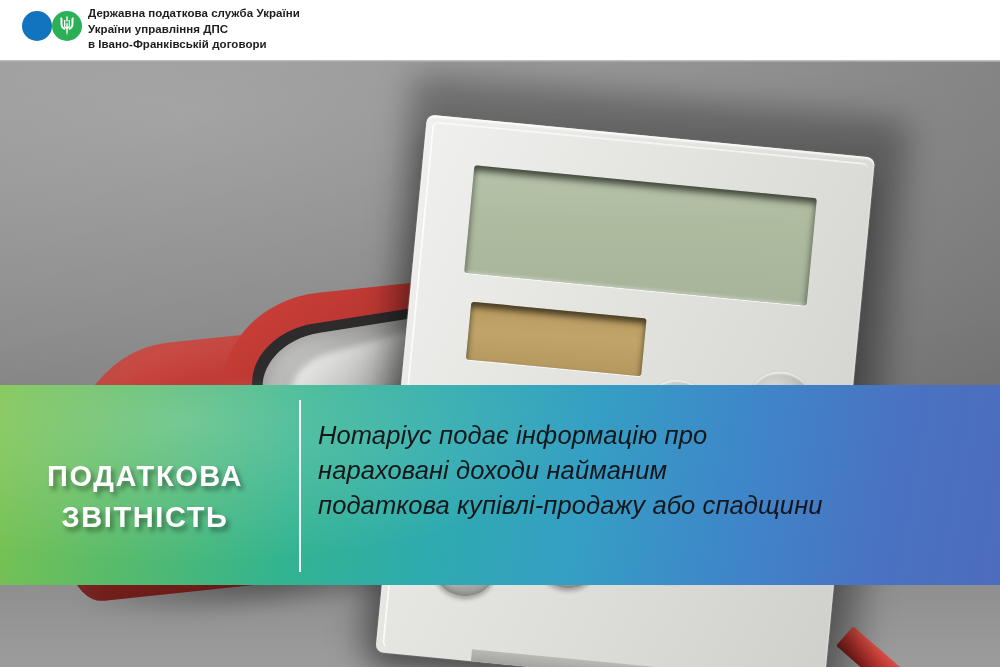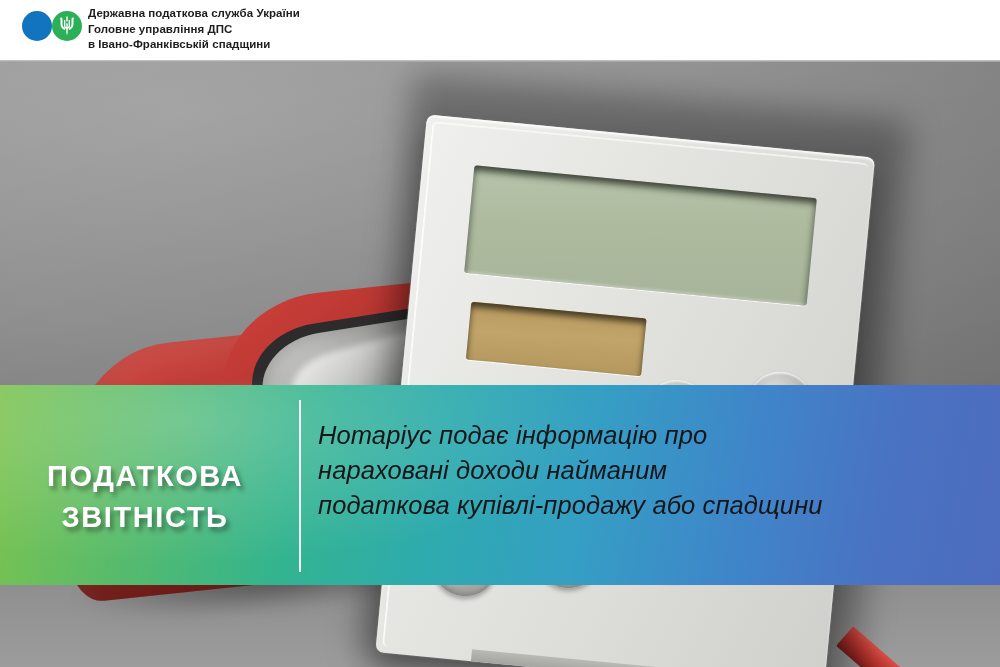--- a/index.html
+++ b/index.html
@@ -353,22 +353,22 @@
         <path d="M7.3 0.6 h1.4 v5.0 h-1.4 z
                  M2.0 1.6 c0.9 0 1.5 0.6 1.5 1.5 v5.0 c0 2.3 1.2 3.6 2.6 4.2 v1.7 c-2.6-0.7-4.6-2.9-4.6-6.1 V3.1 c0-0.5-0.3-0.8-0.8-0.8 z
                  M14.0 1.6 c-0.9 0-1.5 0.6-1.5 1.5 v5.0 c0 2.3-1.2 3.6-2.6 4.2 v1.7 c2.6-0.7 4.6-2.9 4.6-6.1 V3.1 c0-0.5 0.3-0.8 0.8-0.8 z
                  M5.0 4.0 h1.3 v5.4 c0 0.9 0.4 1.4 1.0 1.7 v1.6 c-1.5-0.4-2.3-1.6-2.3-3.3 z
                  M11.0 4.0 h-1.3 v5.4 c0 0.9-0.4 1.4-1.0 1.7 v1.6 c1.5-0.4 2.3-1.6 2.3-3.3 z
                  M7.3 7.2 h1.4 v9.0 l-0.7 3.2 -0.7-3.2 z" fill="#ffffff"></path>
       </svg>
     </div>
     <div id="header-text">
       <div>Державна податкова служба України</div>
-      <div>Головне управління ДПС</div>
-      <div>в Івано-Франківській спадщини</div>
+      <div>України управління ДПС</div>
+      <div>в Івано-Франківській договори</div>
     </div>
     <div id="header-rule"></div>
   </div>
 
   <div id="photo">
     <div id="backdrop"></div>
     <div id="backdrop-sheen"></div>
     <div id="desk"></div>
 
     <div id="car">

